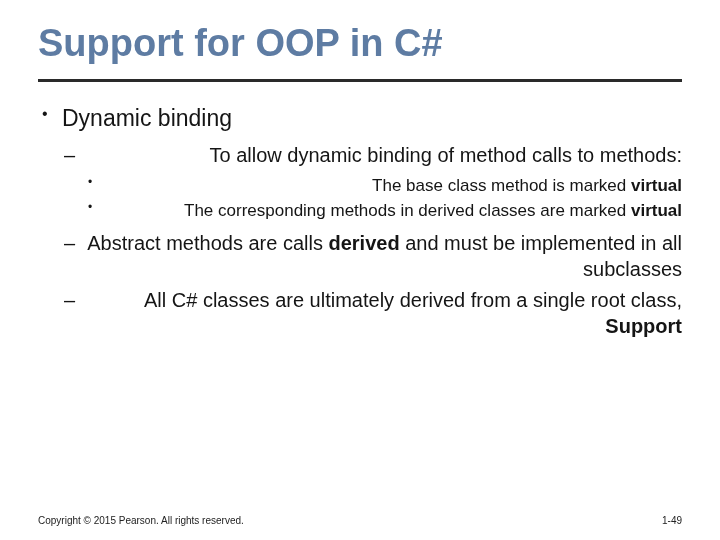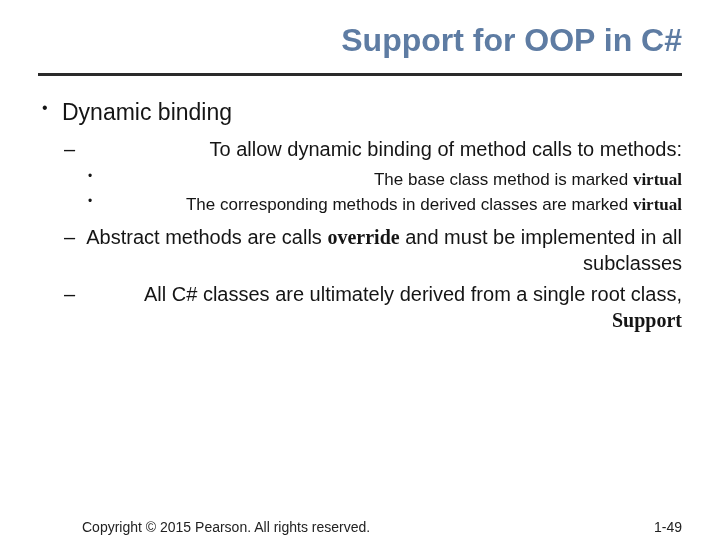--- a/index.html
+++ b/index.html
@@ -9,25 +9,24 @@
     background: #ffffff;
     font-family: "Lucida Sans Unicode", "Lucida Grande", Verdana, sans-serif;
     position: relative;
     overflow: hidden;
   }
   .slide {
     padding: 22px 38px 0 38px;
   }
   .title {
     color: #5e7ca3;
-    font-size: 32px;
+    font-size: 38px;
     font-weight: 600;
     margin-bottom: 14px;
     letter-spacing: 0px;
-    text-align: right;
   }
   .rule {
     border: none;
     border-top: 3px solid #2a2a2a;
     margin-bottom: 22px;
   }
   ul { list-style: none; }
   .lvl1 > li {
     font-size: 23px;
     color: #151515;
@@ -75,34 +74,33 @@
     line-height: 1.32;
   }
   .lvl3 > li::before {
     content: "•";
     position: absolute;
     left: 4px;
     top: 0;
     font-size: 12px;
   }
   .code {
-    font-family: Liberation Serif, serif;
+    font-family: Liberation Sans, sans-serif;
     font-weight: bold;
   }
   .footer {
     position: absolute;
-    bottom: 5px;
+    bottom: 14px;
     left: 38px;
     right: 38px;
     display: flex;
     justify-content: space-between;
-    font-size: 14px;
+    font-size: 10px;
     color: #222;
     font-family: Arial, sans-serif;
-    margin-left: 44px;
   }
 </style>
 </head>
 <body>
 
 <div class="slide">
   <h1 class="title">Support for OOP in C#</h1>
   <hr class="rule">
   <ul class="lvl1">
     <li>
@@ -113,21 +111,21 @@
           <ul class="lvl3">
             <li>
               <span>The base class method is marked </span><span class="code">virtual</span>
             </li>
             <li>
               <span>The corresponding methods in derived classes are marked </span><span class="code">virtual</span>
             </li>
           </ul>
         </li>
         <li>
-          <span>Abstract methods are calls </span><span class="code">override</span><span> and must be implemented in all subclasses</span>
+          <span>Abstract methods are calls </span><span class="code">derived</span><span> and must be implemented in all subclasses</span>
         </li>
         <li>
           <span>All C# classes are ultimately derived from a single root class, </span><span class="code">Support</span>
         </li>
       </ul>
     </li>
   </ul>
 </div>
 
 <div class="footer">

